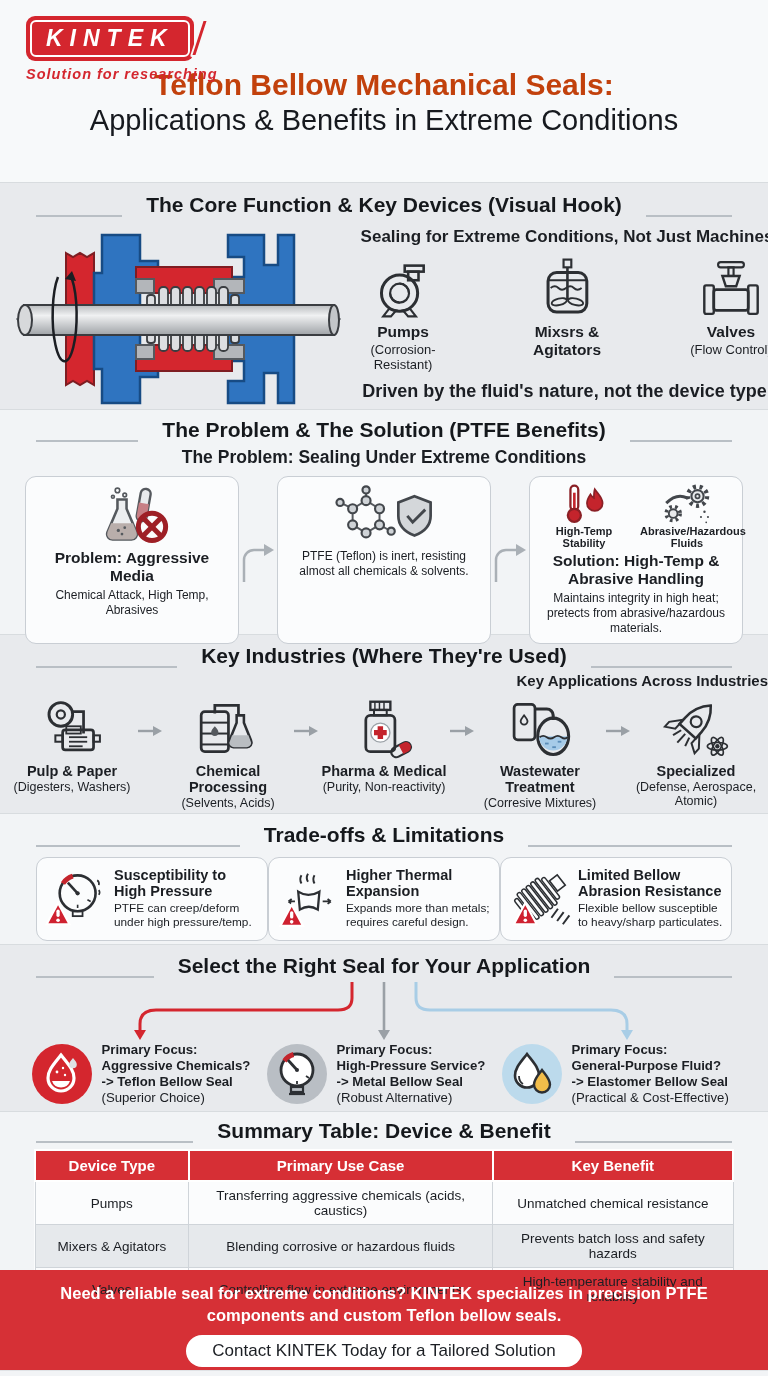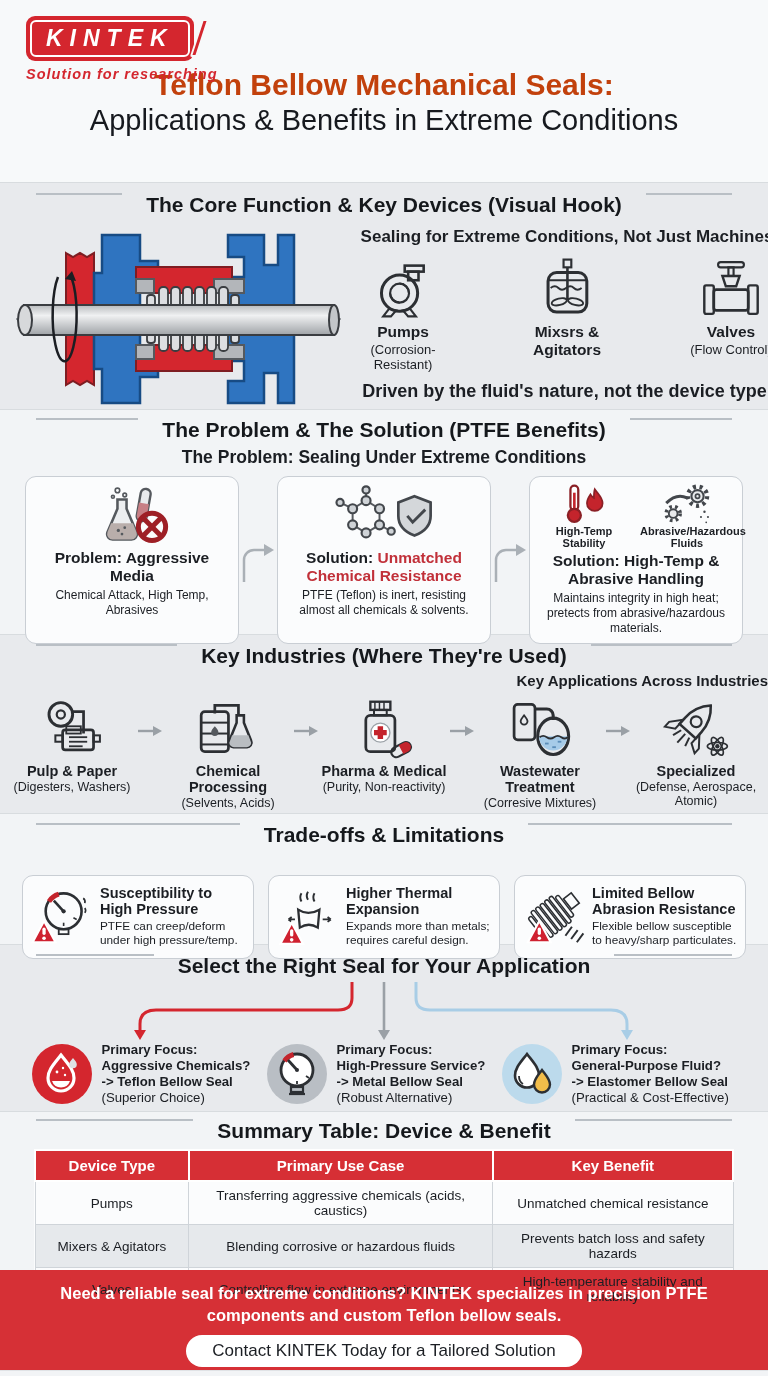--- a/index.html
+++ b/index.html
@@ -5,21 +5,21 @@
   * { box-sizing: border-box; margin: 0; padding: 0; }
   html,body { width:768px; }
   body {
     font-family:"Liberation Sans",sans-serif;
     background:#f7f9fa; color:#1b1e23; width:768px; height:1376px; overflow:hidden;
   }
   .band-a { background:#e8eaed; border-top:1px solid #d8dcdf; border-bottom:1px solid #d8dcdf; }
   .band-b { background:#f2f4f6; }
 
   
-  .sec-head { display:flex; align-items:flex-start; gap:24px; padding:0 36px; }
+  .sec-head { display:flex; align-items:flex-end; gap:24px; padding:0 36px; }
   .sec-head .rule { flex:1; height:2px; background:#b9bfc5; }
   .sec-head h2 { font-size:21px; font-weight:bold; white-space:nowrap; color:#15181c; }
 
   
   .hdr { height:182px; position:relative; }
   .logo-wrap { position:absolute; top:16px; left:26px; }
   .logo-box { display:inline-block; background:#d4262e; border-radius:9px; padding:4px; position:relative; }
   .logo-inner { border:2.5px solid #fff; border-radius:6px; padding:3px 14px; }
   .logo-text { color:#fff; font-weight:bold; font-style:italic; font-size:23px; letter-spacing:7px; }
   .logo-slash { position:absolute; right:-9px; top:3px; width:7px; height:38px; background:#d4262e; transform:skewX(-18deg); border-radius:2px; border:2px solid #f7f9fa; }
@@ -65,21 +65,21 @@
   .ind-row { display:flex; justify-content:center; align-items:flex-start; margin-top:10px; }
   .ind { width:132px; text-align:center; }
   .ind svg.art { height:60px; display:block; margin:0 auto; }
   .ind-label { font-size:14.5px; font-weight:bold; margin-top:5px; line-height:1.1; }
   .ind-sub { font-size:12.5px; margin-top:1px; line-height:1.1; }
   .ind-arrow { width:24px; padding-top:26px; flex:0 0 auto; }
 
   
   .s4 { height:130px; }
   .s4 .sec-head { padding-top:9px; }
-  .to-row { display:flex; justify-content:center; gap:14px; margin-top:28px; padding:0 20px; }
+  .to-row { display:flex; justify-content:center; margin-top:10px; padding:0 20px; }
   .tcard { width:232px; height:84px; background:#fbfcfd; border:1.5px solid #c9ced4; border-radius:11px; padding:6px 8px; display:flex; align-items:center; gap:7px; }
   .tcard svg { width:62px; height:66px; flex:0 0 auto; }
   .tcard-title { font-size:14.5px; font-weight:bold; line-height:1.1; }
   .tcard-desc { font-size:11.8px; line-height:1.18; margin-top:2px; }
 
   
   .s5 { height:168px; }
   .s5 .sec-head { padding-top:9px; }
   .branch { display:block; margin:2px auto 0; }
   .opt-row { display:flex; justify-content:center; gap:0; padding:0 0; margin-top:-2px; }
@@ -283,21 +283,20 @@
               <circle cx="23" cy="44" r="5"></circle>
               <circle cx="23" cy="26" r="5"></circle>
             <circle cx="38" cy="5" r="4"></circle>
               <circle cx="9" cy="19" r="4"></circle>
               <circle cx="66" cy="51" r="4"></circle>
           </g>
           <path d="M92,12 l18,7 v15 c0,11 -8,18 -18,22 c-10,-4 -18,-11 -18,-22 v-15 z" fill="#d4d7da" stroke="#43474c" stroke-width="3"></path>
           <path d="M84,34 l6,7 l14,-14" fill="none" stroke="#43474c" stroke-width="3.2"></path>
         </svg>
       </div>
-      <div class="pcard-title"><span>Solution: </span><span class="hl">Unmatched Chemical Resistance</span></div>
       <div class="pcard-desc">PTFE (Teflon) is inert, resisting almost all chemicals &amp; solvents.</div>
     </div>
 
     <div class="elbow">
       <svg width="36" height="52" viewBox="0 0 36 52">
           <path d="M4,48 V26 a10,10 0 0 1 10,-10 h12" fill="none" stroke="#aab0b6" stroke-width="2.5"></path>
           <path d="M24,10 l10,6 -10,6 z" fill="#aab0b6"></path>
         </svg>
     </div>
 

